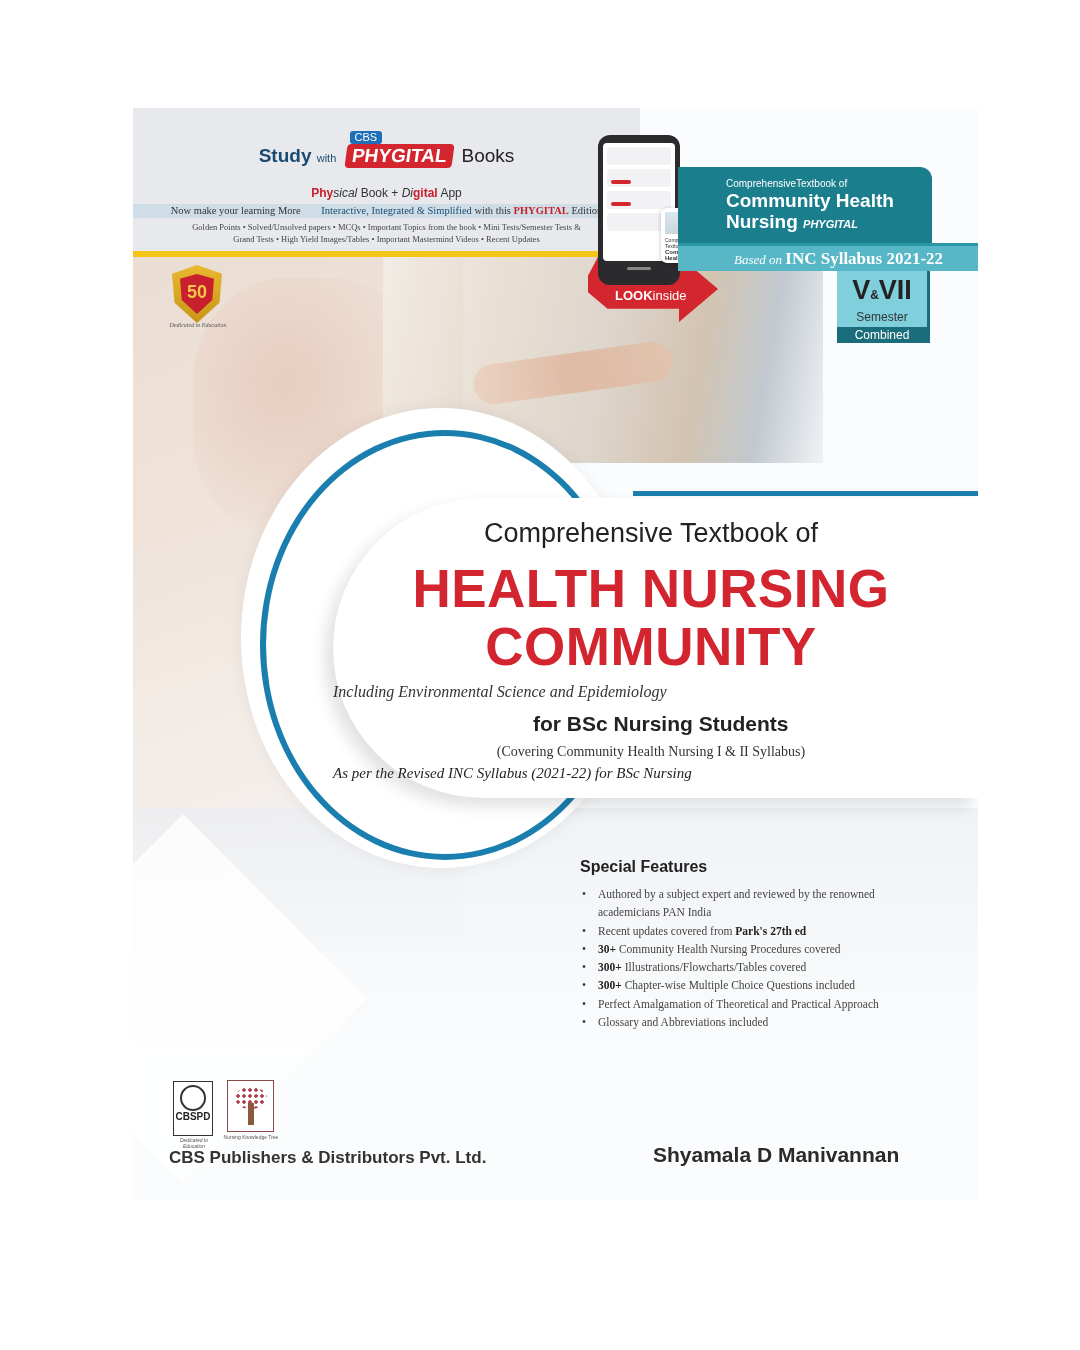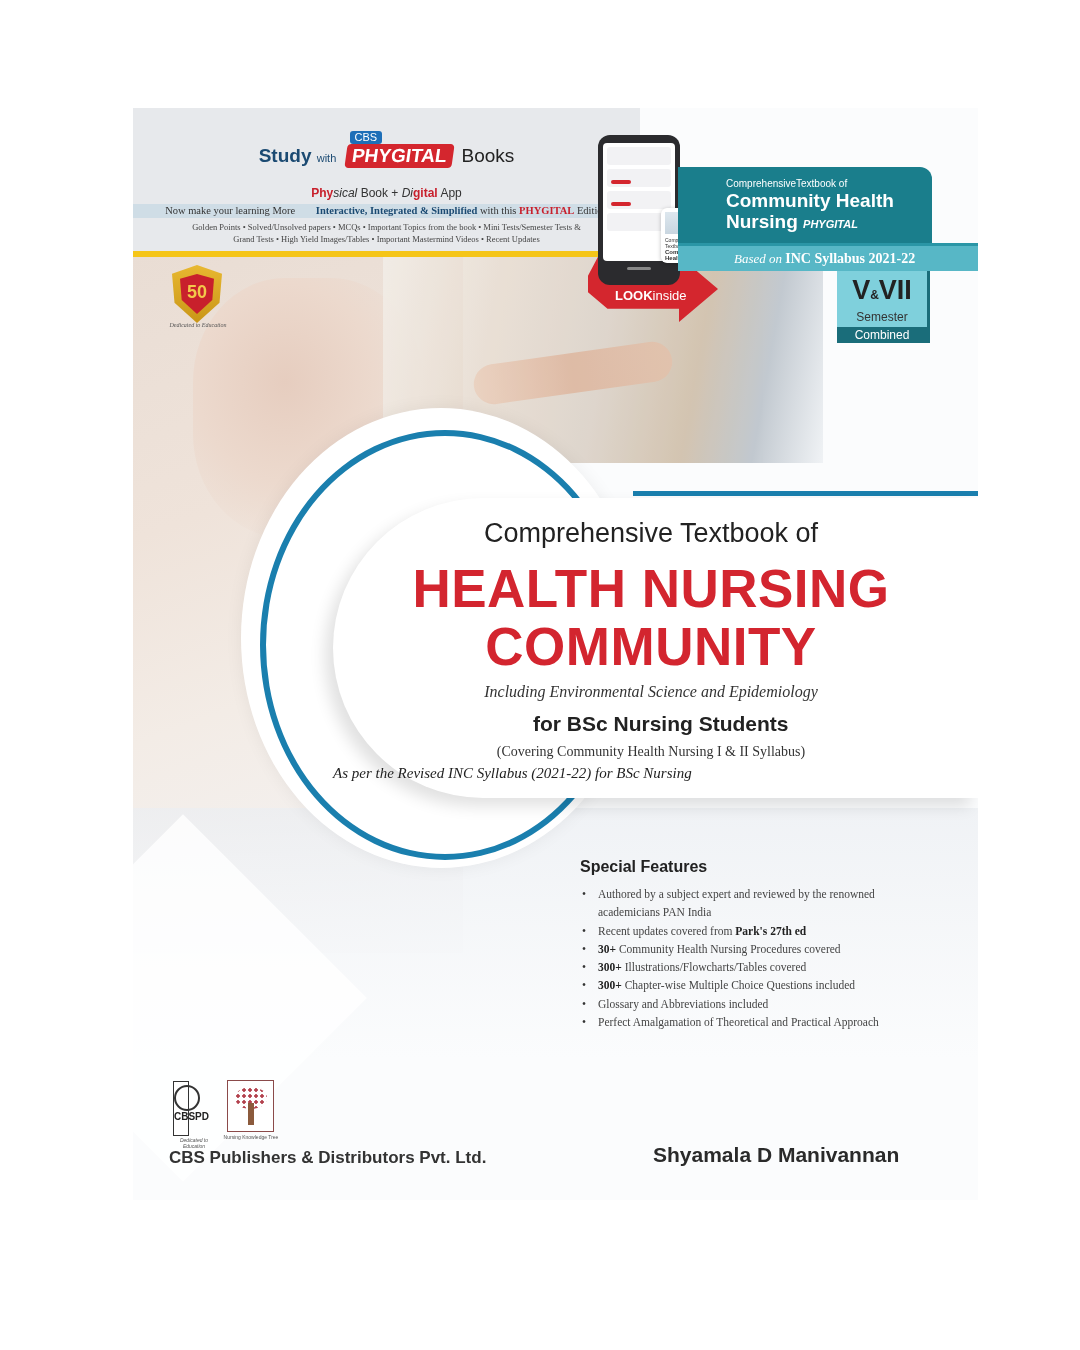--- a/index.html
+++ b/index.html
@@ -66,21 +66,21 @@
       position: absolute; left: 0; width: 507px; top: 78px; text-align: center;
       font-size: 12px; color: #333;
     }
     .promo-line2 .red { color: #c8202c; font-weight: bold; }
     .promo-line2 .it { font-style: italic; }
     .promo-band {
       position: absolute; left: 0; top: 96px; width: 507px; height: 14px;
       background: #cfdde6; text-align: center; font-family: "Liberation Serif", serif;
       font-size: 10.5px; color: #333; line-height: 14px;
     }
-    .promo-band .b { color: #1b4a72; font-weight: bold; margin-left: 18px; }
+    .promo-band .b { color: #1b4a72; font-weight: normal; margin-left: 18px; }
     .promo-band .r { color: #c8202c; font-weight: bold; }
     .promo-features {
       position: absolute; left: 30px; width: 447px; top: 113px; text-align: center;
       font-family: "Liberation Serif", serif; font-size: 8.5px; color: #444; line-height: 12px;
     }
 
     
     .badge50 {
       position: absolute; left: 39px; top: 157px; width: 50px; height: 58px;
       background: linear-gradient(#e8b830, #c99618);
@@ -130,21 +130,21 @@
     }
     .teal-small { position: absolute; left: 593px; top: 70px; color: #fff; font-size: 10px; }
     .teal-big { position: absolute; left: 593px; top: 82px; color: #fff; font-size: 19px; font-weight: bold; line-height: 21px; }
     .teal-big .phy { font-size: 11px; font-style: italic; }
     .syllabus-band {
       position: absolute; left: 545px; top: 135px; width: 300px; height: 28px;
       background: #57b7c6; border-top: 3px solid #2a96a6;
       font-family: "Liberation Serif", serif; font-style: italic; color: #fff;
       font-size: 13px; line-height: 25px; padding-left: 56px;
     }
-    .syllabus-band b { font-style: normal; font-weight: bold; font-size: 14px; margin-top: 24px; }
+    .syllabus-band b { font-style: normal; font-weight: bold; font-size: 17px; margin-top: 24px; }
     .sem-box {
       position: absolute; left: 704px; top: 163px; width: 93px; height: 72px;
       background: #7fd0dc; border-right: 3px solid #1a6d7a;
       text-align: center; color: #222;
     }
     .sem-v { font-size: 27px; font-weight: bold; line-height: 30px; margin-top: 4px; }
     .sem-v small { font-size: 12px; }
     .sem-label { font-size: 12px; color: #333; line-height: 14px; }
     .sem-combined {
       position: absolute; left: 0; bottom: 0; width: 100%; height: 16px;
@@ -171,21 +171,21 @@
     }
     .t-comp {
       position: absolute; left: 200px; width: 636px; top: 410px; text-align: center;
       font-size: 27px; color: #222;
     }
     .t-main {
       position: absolute; left: 200px; width: 636px; top: 452px; text-align: center;
       font-size: 53px; font-weight: bold; color: #d3252f; line-height: 58px; letter-spacing: 0.5px;
     }
     .t-incl {
-      position: absolute; left: 200px; width: 636px; top: 575px; text-align: center;
+      position: absolute; left: 200px; width: 636px; top: 575px; text-align: left;
       font-family: "Liberation Serif", serif; font-style: italic; font-size: 16px; color: #333;
     }
     .t-for {
       position: absolute; left: 400px; width: 370px; top: 604px; text-align: left;
       font-size: 21px; font-weight: bold; color: #222;
     }
     .t-cover {
       position: absolute; left: 200px; width: 636px; top: 636px; text-align: center;
       font-family: "Liberation Serif", serif; font-size: 14px; color: #333;
     }
@@ -199,22 +199,22 @@
     .sf-list {
       position: absolute; left: 447px; top: 777px; width: 350px; list-style: none;
       font-family: "Liberation Serif", serif; font-size: 11.5px; color: #444; line-height: 18.3px;
     }
     .sf-list li { position: relative; padding-left: 18px; }
     .sf-list li::before { content: "•"; position: absolute; left: 2px; color: #333; }
     .sf-list b { color: #222; }
 
     
     .logo-cbspd {
-      position: absolute; left: 40px; top: 973px; width: 16px; height: 55px;
-      border: 1.5px solid #333; background: #fff; text-align: left;
+      position: absolute; left: 40px; top: 973px; width: 40px; height: 55px;
+      border: 1.5px solid #333; background: #fff; text-align: center;
     }
     .logo-cbspd .circ { width: 26px; height: 26px; border: 2px solid #333; border-radius: 50%; margin: 3px auto 0; }
     .logo-cbspd .txt { font-size: 10px; font-weight: bold; color: #222; line-height: 12px; }
     .logo-cbspd-cap { position: absolute; left: 36px; top: 1029px; width: 50px; text-align: center; font-size: 5px; color: #555; font-style: italic; }
     .logo-tree {
       position: absolute; left: 94px; top: 972px; width: 47px; height: 52px;
       border: 1.5px solid #8b4a4a; background: #fff;
     }
     .logo-tree .trunk { position: absolute; left: 20px; top: 22px; width: 6px; height: 22px; background: #8b5a3c; }
     .logo-tree .crown { position: absolute; left: 7px; top: 6px; width: 32px; height: 22px; border-radius: 50%;
@@ -324,22 +324,22 @@
   <div class="t-cover">(Covering Community Health Nursing I &amp; II Syllabus)</div>
   <div class="t-asper">As per the Revised INC Syllabus (2021-22) for BSc Nursing</div>
 
   <div class="sf-title">Special Features</div>
   <ul class="sf-list">
     <li><b></b><span>Authored by a subject expert and reviewed by the renowned academicians PAN India</span></li>
     <li><span>Recent updates covered from </span><b>Park's 27th ed</b></li>
     <li><b>30+</b><span> Community Health Nursing Procedures covered</span></li>
     <li><b>300+</b><span> Illustrations/Flowcharts/Tables covered</span></li>
     <li><b>300+</b><span> Chapter-wise Multiple Choice Questions included</span></li>
+    <li><span>Perfect Amalgamation of Theoretical and Practical Approach</span></li>
     <li><span>Glossary and Abbreviations included</span></li>
-    <li><span>Perfect Amalgamation of Theoretical and Practical Approach</span></li>
   </ul>
 
   <div class="logo-cbspd">
     <div class="circ"></div>
     <div class="txt">CBSPD</div>
   </div>
   <div class="logo-cbspd-cap">Dedicated to Education</div>
   <div class="logo-tree">
     <div class="crown"></div>
     <div class="trunk"></div>

